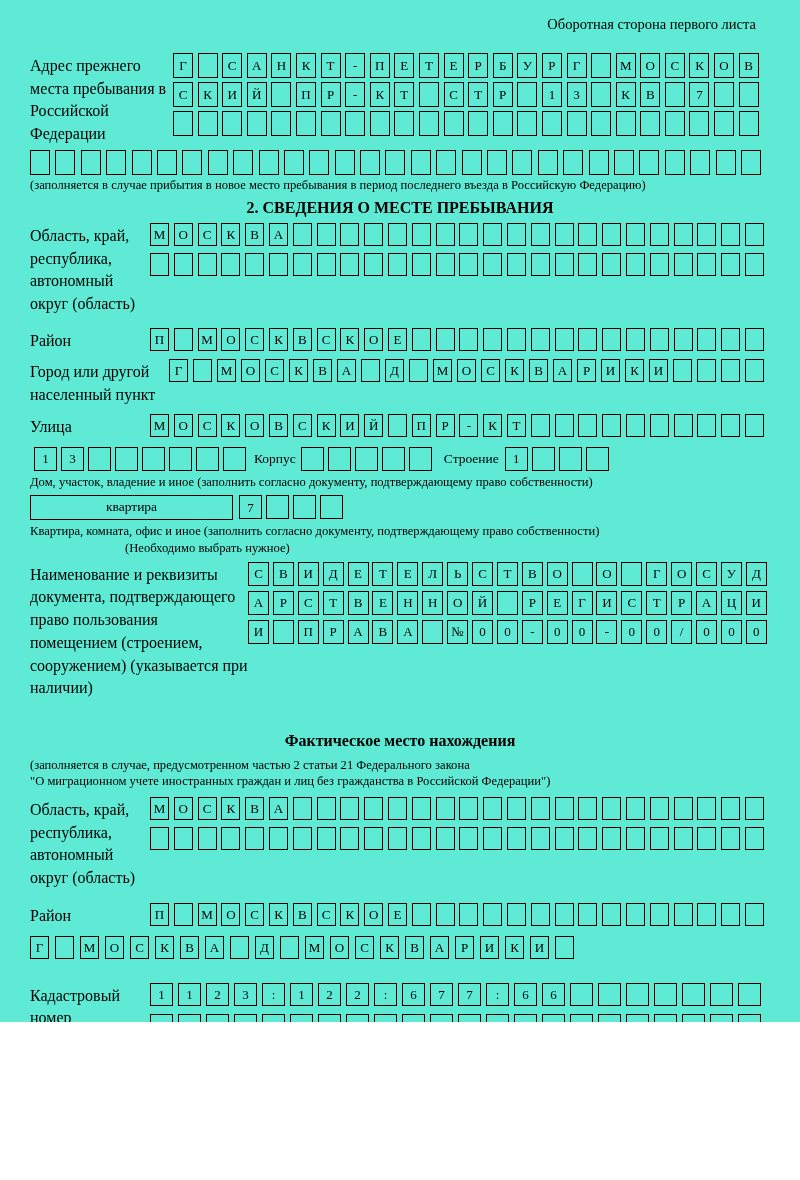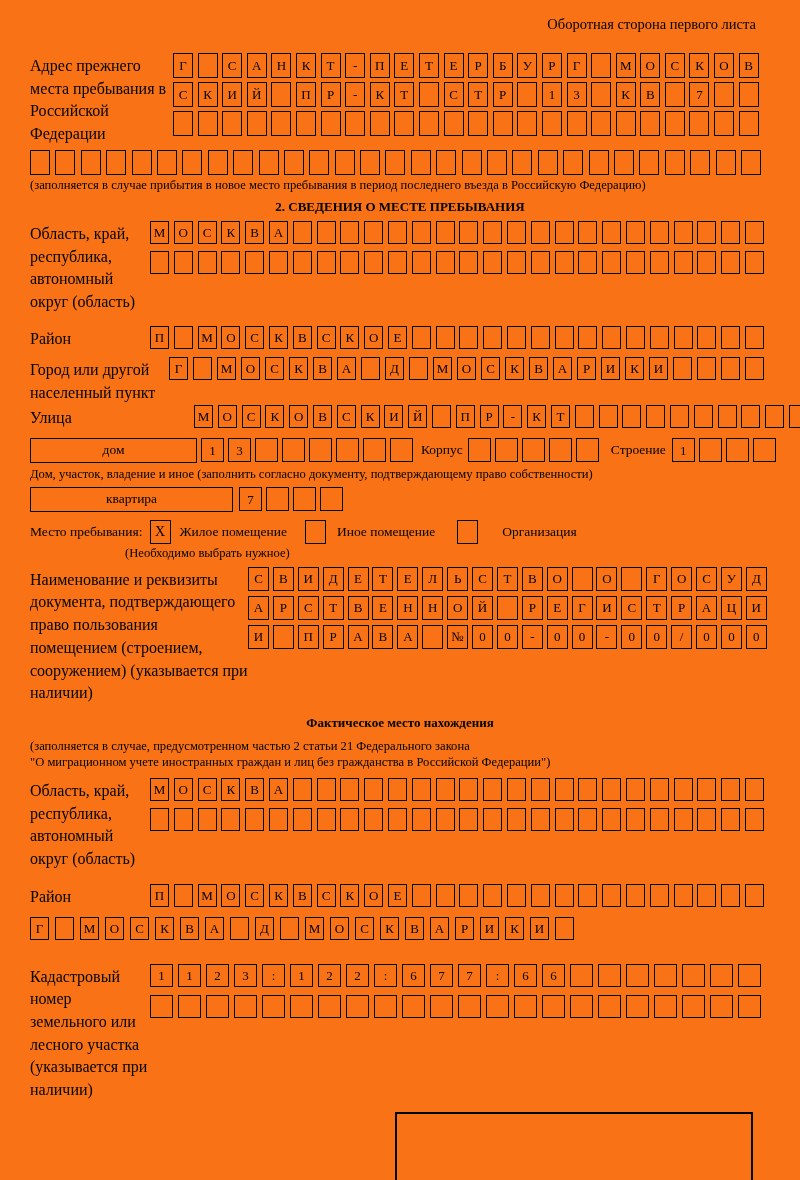--- a/index.html
+++ b/index.html
@@ -1,18 +1,18 @@
 <!DOCTYPE html>
 <html lang="ru"><head>
 <meta charset="utf-8">
 <style>
   html,body{margin:0;padding:0;background:#ffffff;}
   .page{
-    width:800px;height:1180px;box-sizing:border-box;
-    padding:0 30px;background:#f97316;color:#000;
+    width:800px;height:1022px;box-sizing:border-box;
+    padding:0 30px;background:#5eead4;color:#000;
     font-family:"Liberation Serif","DejaVu Serif",serif;
     overflow:hidden;
   }
   .header-note{margin-top:16px;text-align:right;padding-right:14px;font-size:14.5px;}
   .field{display:flex;align-items:flex-start;}
   .flabel{flex:none;font-size:16px;line-height:1.42;padding-top:2px;}
   .rows{display:flex;flex-direction:column;}
   .box-row{display:flex;flex:none;gap:var(--bg,5px);}
   .box{
     box-sizing:border-box;flex:none;width:var(--bw,19px);height:var(--bh,23px);
@@ -22,21 +22,21 @@
   .r-s1{--bw:20px;--bg:4.6px;--bh:25px;}
   .r-full{--bw:20px;--bg:5.4px;--bh:25px;}
   .r-26{--bw:19px;--bg:4.8px;}
   .r-25{--bw:19px;--bg:5px;}
   .r-doc{--bw:21px;--bg:3.9px;--bh:24px;}
   .r-kad{--bw:23px;--bg:5px;}
   .r-c22{--bw:19px;--bg:6px;}
   .r-dom{--bw:23px;--bg:4px;--bh:24px;}
   .caption{font-size:12.6px;margin-top:4px;}
   .center{}
-  .title{font-weight:bold;text-align:center;font-size:13px;}
+  .title{font-weight:bold;text-align:center;font-size:16px;}
   .widebox{
     box-sizing:border-box;border:1.5px solid #000;height:25px;
     display:flex;align-items:center;justify-content:center;
     font-size:13.5px;flex:none;
   }
   .inline-lbl{font-size:13.5px;flex:none;}
   .cb{
     box-sizing:border-box;flex:none;width:21px;height:24px;border:1.5px solid #000;
     display:flex;align-items:center;justify-content:center;font-size:14px;
   }
@@ -286,21 +286,21 @@
         <span class="box">И</span>
         <span class="box">К</span>
         <span class="box">И</span>
         <span class="box"></span>
         <span class="box"></span>
         <span class="box"></span>
         <span class="box"></span>
       </div>
   </div>
 
-  <div class="field" style="gap:44px;">
+  <div class="field" style="margin-top:7px;">
     <div class="flabel" style="width:120px;">Улица</div>
     <div class="box-row r-26">
         <span class="box">М</span>
         <span class="box">О</span>
         <span class="box">С</span>
         <span class="box">К</span>
         <span class="box">О</span>
         <span class="box">В</span>
         <span class="box">С</span>
         <span class="box">К</span>
@@ -319,21 +319,20 @@
         <span class="box"></span>
         <span class="box"></span>
         <span class="box"></span>
         <span class="box"></span>
         <span class="box"></span>
         <span class="box"></span>
       </div>
   </div>
 
   <div style="display:flex;align-items:center;margin-top:8px;">
-    <div class="widebox" style="width:167px;">дом</div>
     <div class="box-row r-dom" style="margin-left:4px;">
         <span class="box">1</span>
         <span class="box">3</span>
         <span class="box"></span>
         <span class="box"></span>
         <span class="box"></span>
         <span class="box"></span>
         <span class="box"></span>
         <span class="box"></span>
       </div>
@@ -357,30 +356,22 @@
 
   <div style="display:flex;align-items:center;margin-top:5px;">
     <div class="widebox" style="width:203px;">квартира</div>
     <div class="box-row r-dom" style="margin-left:6px;">
         <span class="box">7</span>
         <span class="box"></span>
         <span class="box"></span>
         <span class="box"></span>
       </div>
   </div>
-
-  <div style="display:flex;align-items:center;margin-top:8px;">
-    <span class="inline-lbl">Место пребывания:</span>
-    <span class="cb" style="margin-left:7px;">X</span>
-    <span class="inline-lbl" style="margin-left:9px;">Жилое помещение</span>
-    <span class="cb" style="margin-left:18px;"></span>
-    <span class="inline-lbl" style="margin-left:11px;">Иное помещение</span>
-    <span class="cb" style="margin-left:22px;"></span>
-    <span class="inline-lbl" style="margin-left:24px;">Организация</span>
-  </div>
+  <div class="caption">Квартира, комната, офис и иное (заполнить согласно документу, подтверждающему право собственности)</div>
+
   <div class="caption" style="margin-left:95px;margin-top:2px;">(Необходимо выбрать нужное)</div>
 
   <div class="field" style="margin-top:6px;">
     <div class="flabel" style="width:218px;">Наименование и реквизиты документа, подтверждающего право пользования помещением (строением, сооружением) (указывается при наличии)</div>
     <div class="rows" style="gap:5px;">
       <div class="box-row r-doc">
           <span class="box">С</span>
           <span class="box">В</span>
           <span class="box">И</span>
           <span class="box">Д</span>
@@ -444,21 +435,21 @@
           <span class="box">0</span>
           <span class="box">0</span>
           <span class="box">/</span>
           <span class="box">0</span>
           <span class="box">0</span>
           <span class="box">0</span>
         </div>
     </div>
   </div>
 
-  <div class="title" style="margin-top:10px;">Фактическое место нахождения</div>
+  <div class="title" style="margin-top:32px;">Фактическое место нахождения</div>
   <div class="caption center" style="margin-top:8px;">(заполняется в случае, предусмотренном частью 2 статьи 21 Федерального закона</div>
   <div class="caption center" style="margin-top:1px;">"О миграционном учете иностранных граждан и лиц без гражданства в Российской Федерации")</div>
 
   <div class="field" style="margin-top:8px;">
     <div class="flabel" style="width:120px;">Область, край, республика, автономный округ (область)</div>
     <div class="rows" style="gap:7px;">
       <div class="box-row r-26">
           <span class="box">М</span>
           <span class="box">О</span>
           <span class="box">С</span>

